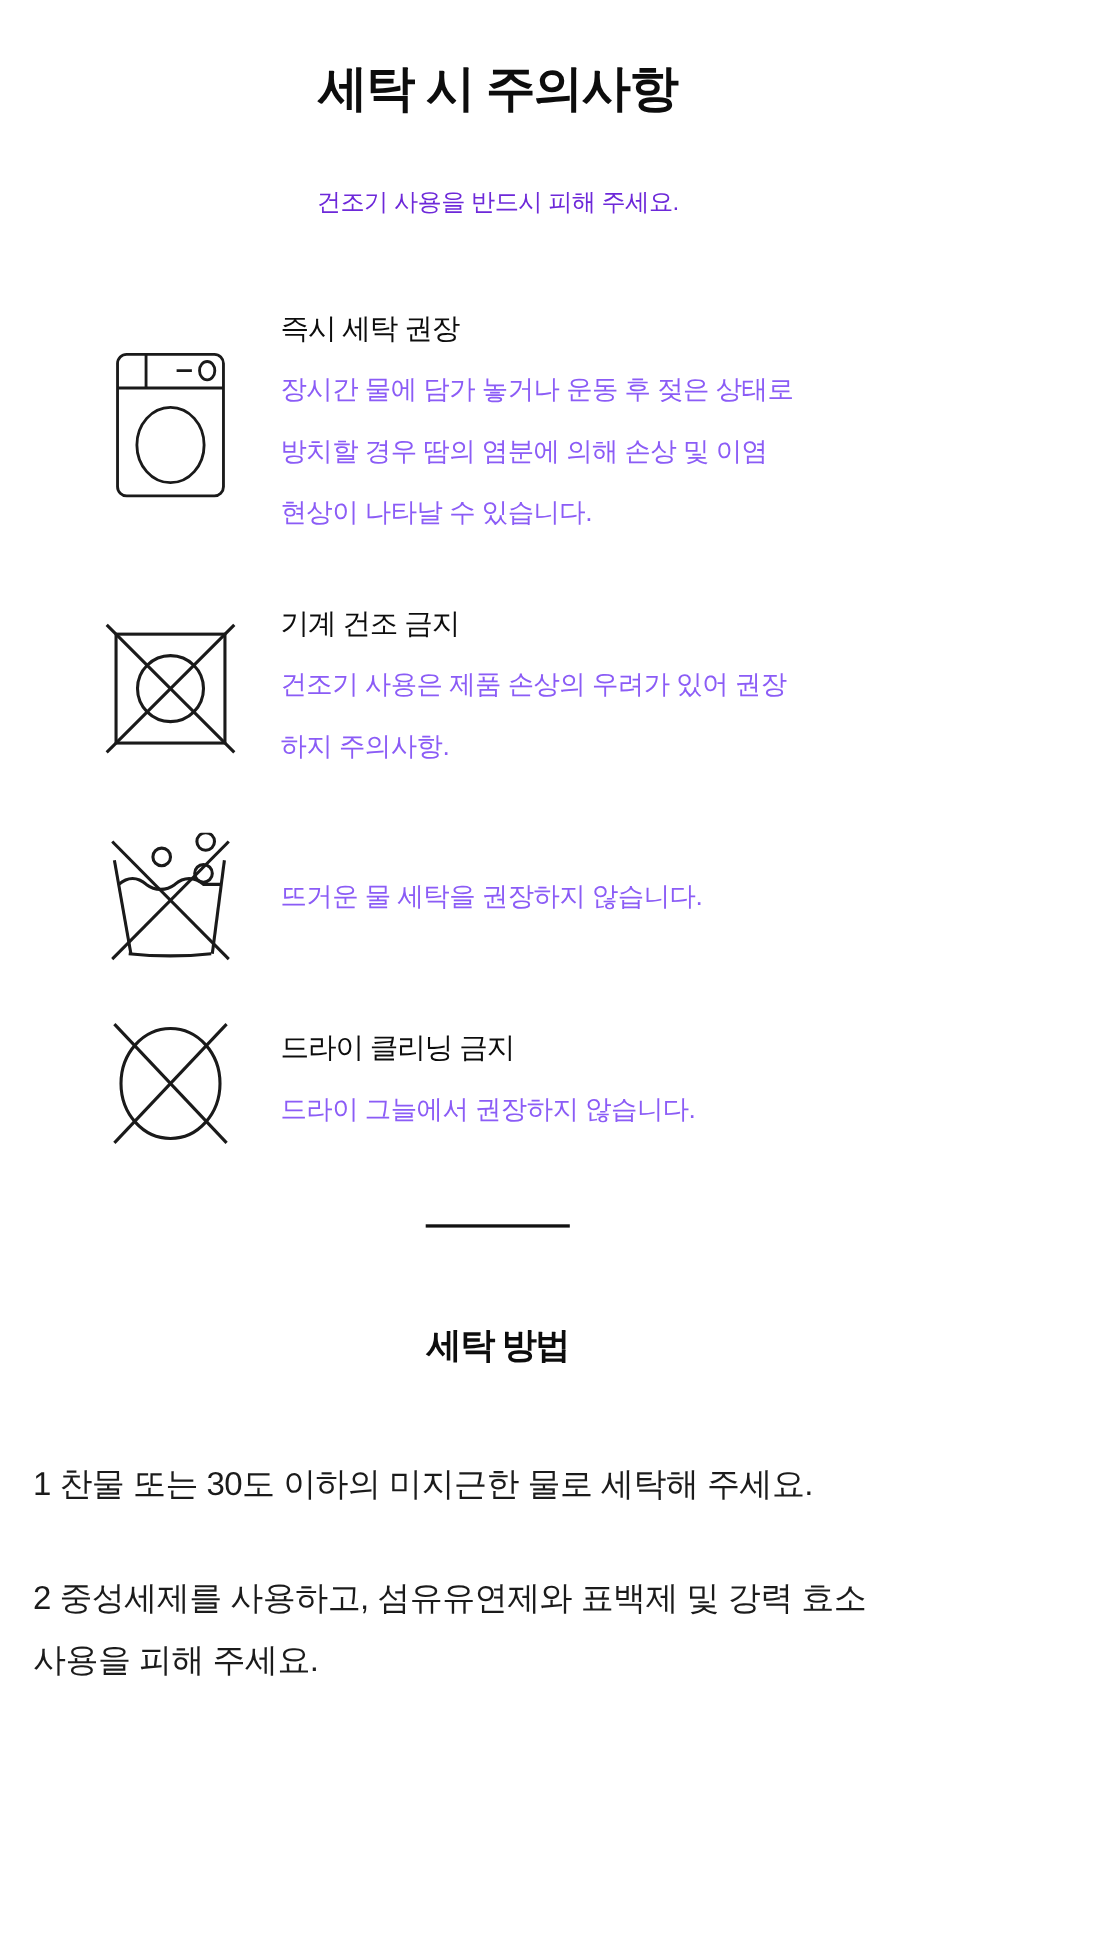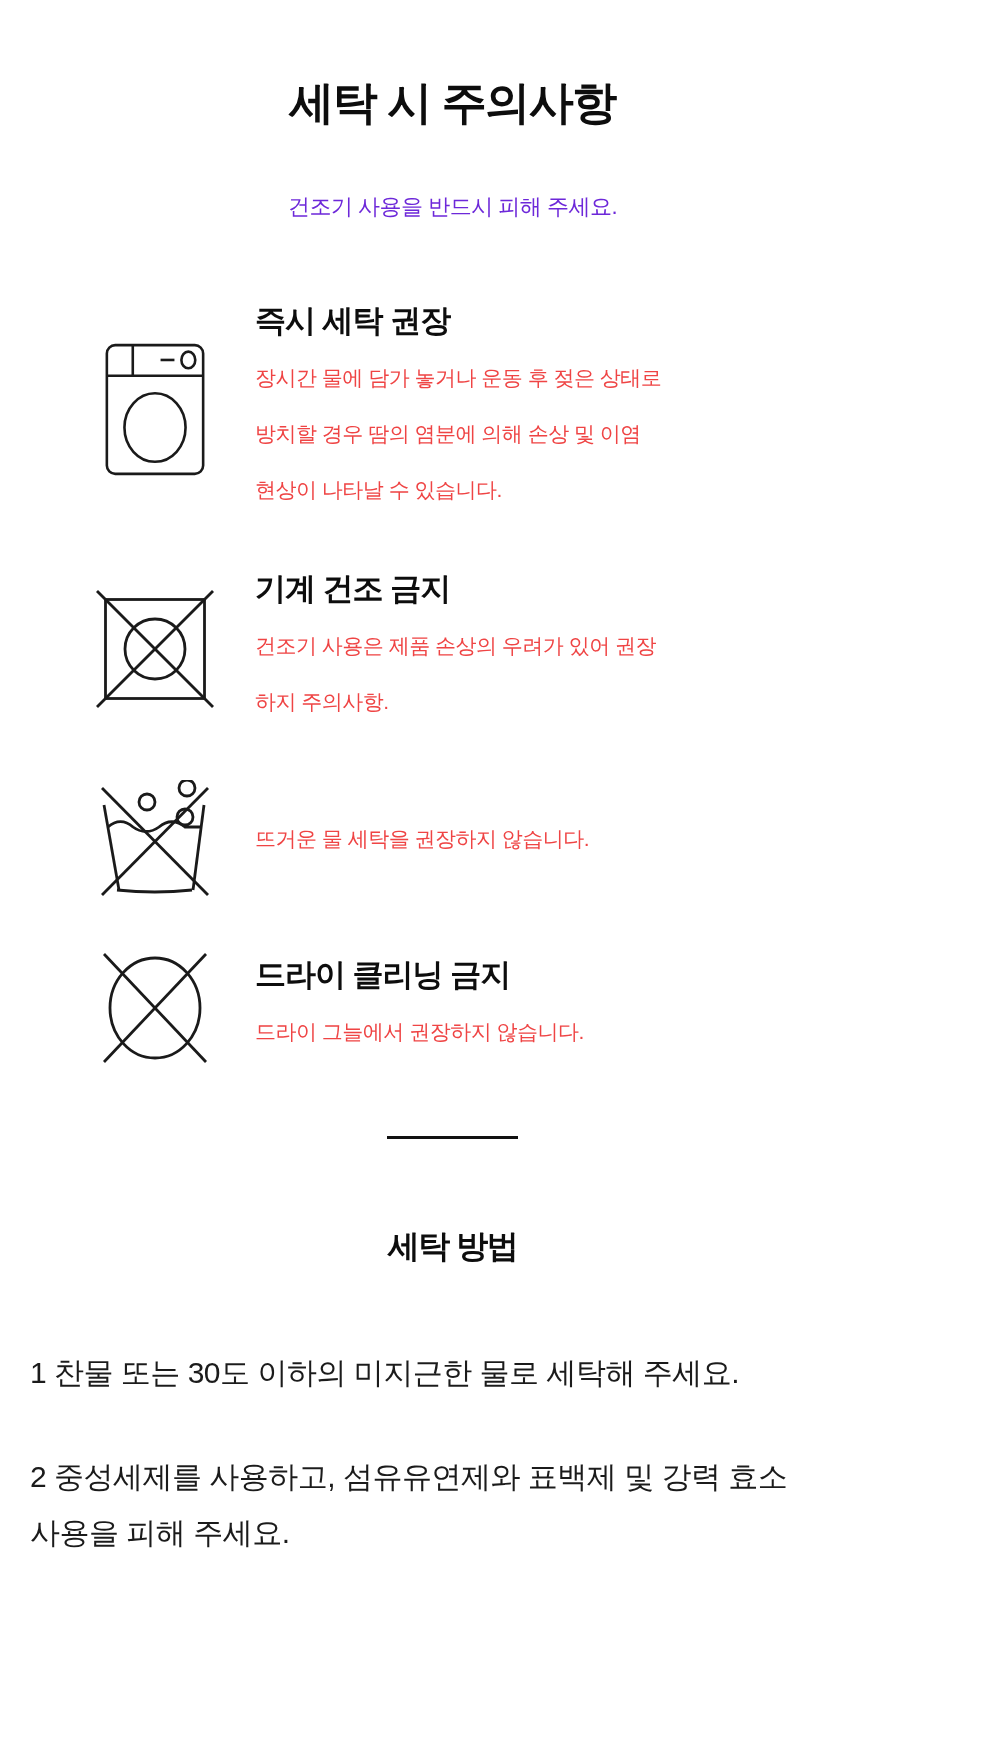--- a/index.html
+++ b/index.html
@@ -7,21 +7,21 @@
     width: 1000px;
     height: 1764px;
     background: #ffffff;
     font-family: "Liberation Sans", "DejaVu Sans", sans-serif;
     color: #1b1b1b;
     overflow: hidden;
   }
   .content { width: 905px; }
 
   .page-title {
-    margin: 75px 0 0 0;
+    margin: 52px 0 0 0;
     text-align: center;
     font-size: 45px;
     font-weight: 800;
     letter-spacing: -1.5px;
     color: #0d0d0d;
     line-height: 56px;
   }
   .subtitle {
     margin-top: 56px;
     text-align: center;
@@ -41,33 +41,33 @@
   .care-icon-box {
     flex: 0 0 130px;
     width: 130px;
     display: flex;
     justify-content: center;
     align-items: center;
   }
   .care-icon-box svg { display: block; }
   .care-text { margin-left: 35px; }
   .care-title {
-    font-size: 31px;
-    font-weight: 700;
+    font-size: 26px;
+    font-weight: 400;
     letter-spacing: -1px;
     color: #0d0d0d;
     line-height: 42px;
     margin-bottom: 8px;
     white-space: nowrap;
   }
   .care-line {
-    font-size: 21px;
+    font-size: 24px;
     line-height: 56px;
     letter-spacing: -0.5px;
-    color: #ef4444;
+    color: #8b5cf6;
     white-space: nowrap;
   }
 
   .divider {
     width: 131px;
     height: 3px;
     background: #111111;
     margin: 70px auto 0 auto;
   }
 

